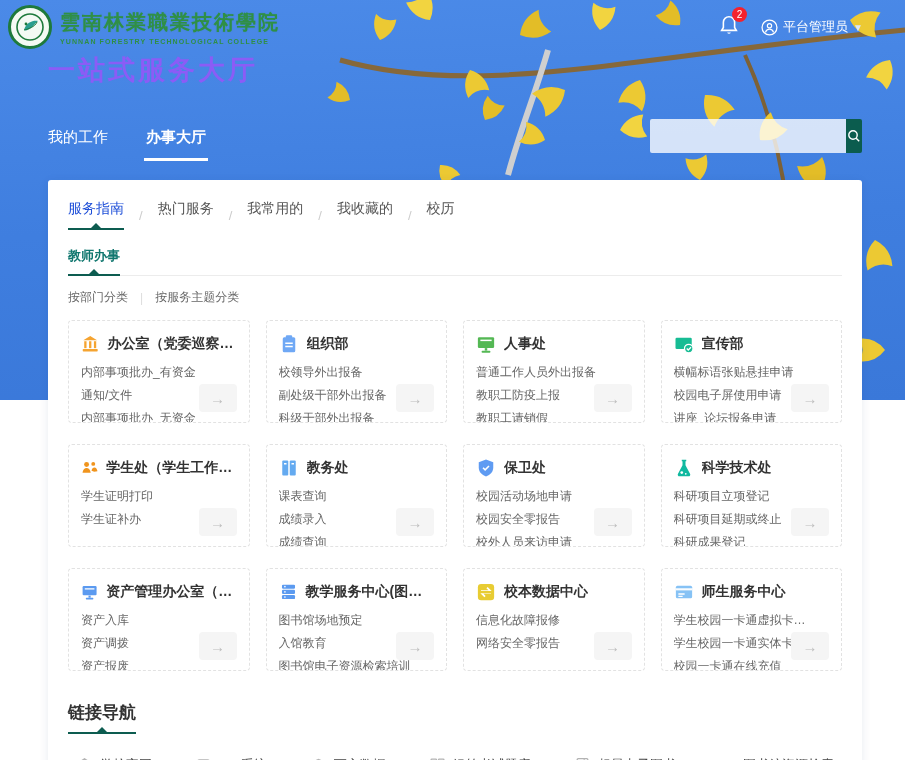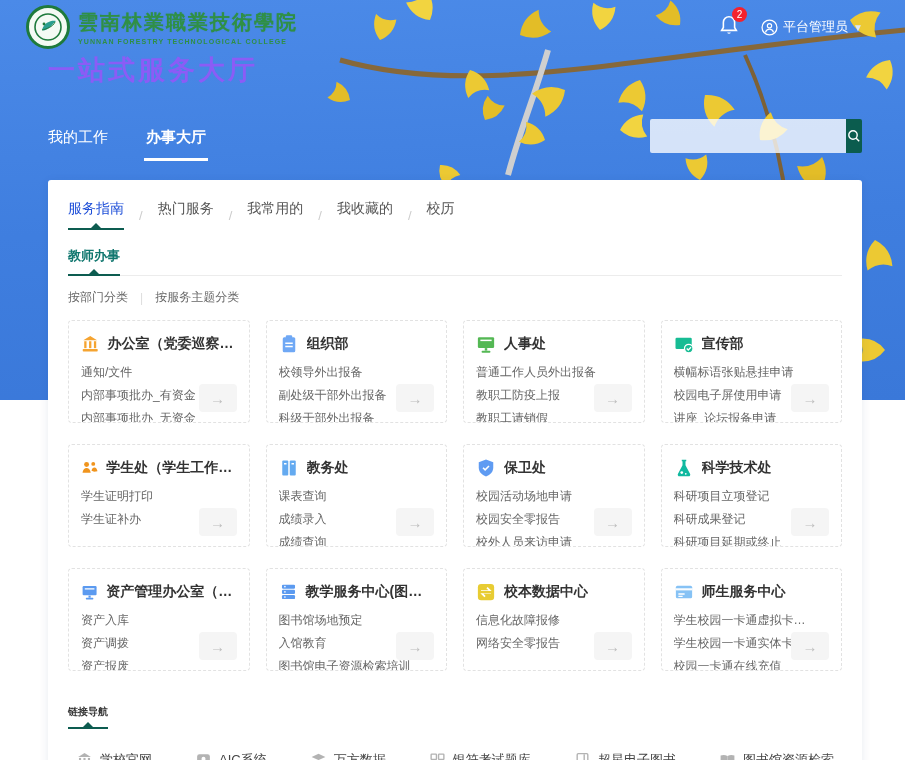--- a/index.html
+++ b/index.html
@@ -7,21 +7,21 @@
   body { font-family:"Liberation Sans","DejaVu Sans",sans-serif; background:#fff; position:relative; overflow:hidden; }
 
   .page { position:relative; width:905px; height:760px; }
 
   
   .sky { position:absolute; top:0; left:0; width:905px; height:400px;
          background:linear-gradient(178deg,#4b8ae8 0%,#3f7edf 55%,#3a78d9 100%); overflow:hidden; }
   .sky svg { position:absolute; top:0; left:0; }
 
   
-  .logo-wrap { position:absolute; top:5px; left:26px; display:flex; align-items:center; z-index:5; }
+  .logo-wrap { position:absolute; top:5px; left:8px; display:flex; align-items:center; z-index:5; }
   .emblem { width:44px; height:44px; border-radius:50%; background:#f4faf4; border:3px solid #1e7a3c;
             display:flex; align-items:center; justify-content:center; }
   .logo-text { margin-left:8px; }
   .logo-cn { font-family:"Liberation Serif","DejaVu Serif",serif; font-weight:bold; font-size:20px;
              color:#2f8f46; letter-spacing:2px; text-shadow:0 0 1px rgba(47,143,70,.5); }
   .logo-en { font-size:7px; color:#2f8f46; letter-spacing:1.1px; font-weight:bold; margin-top:2px; }
 
   .topbar-right { position:absolute; top:14px; right:42px; display:flex; align-items:center; z-index:5; color:#fff; }
   .bell-wrap { position:relative; margin-right:22px; cursor:pointer; }
   .badge { position:absolute; top:-7px; right:-8px; background:#f5222d; color:#fff; font-size:10px;
@@ -76,21 +76,21 @@
   .card-head { display:flex; align-items:center; margin-bottom:7px; }
   .card-title { font-size:14px; font-weight:bold; color:#333; margin-left:8px; white-space:nowrap;
                 overflow:hidden; text-overflow:ellipsis; }
   .card-item { font-size:12px; color:#666; line-height:23px; cursor:pointer; white-space:nowrap;
                overflow:hidden; text-overflow:ellipsis; max-width:135px; }
   .card-arrow { position:absolute; right:12px; bottom:10px; width:38px; height:28px; background:#f5f5f5;
                 border-radius:4px; display:flex; align-items:center; justify-content:center;
                 color:#bdbdbd; font-size:15px; cursor:pointer; }
 
   .links-head { margin-top:30px; }
-  .links-title { display:inline-block; position:relative; font-size:10px; font-weight:bold; color:#333; padding-bottom:10px; }
+  .links-title { display:inline-block; position:relative; font-size:17px; font-weight:bold; color:#333; padding-bottom:10px; }
   .links-title .ul-bar { position:absolute; left:0; right:0; bottom:0; height:2px; background:var(--accent); }
   .links-title .ul-tri { position:absolute; left:50%; margin-left:-5px; bottom:2px; width:0; height:0;
                          border-left:5px solid transparent; border-right:5px solid transparent;
                          border-bottom:5px solid var(--accent); }
 
   .links-row { margin-top:22px; display:flex; justify-content:space-between; padding:0 8px 6px 8px; }
   .link-item { display:flex; align-items:center; font-size:13px; color:#444; cursor:pointer; }
   .link-item .li-icon { color:#b3b3b3; margin-right:7px; display:flex; }
 </style>
 </head>
@@ -262,22 +262,22 @@
           <div class="card-head">
             <svg viewBox="0 0 16 16" width="20" height="20" fill="currentColor" style="color:#f5a431">
               <path d="M8 1 14 4.8H2Z"></path>
               <rect x="2.8" y="5.6" width="2" height="6"></rect>
               <rect x="7" y="5.6" width="2" height="6"></rect>
               <rect x="11.2" y="5.6" width="2" height="6"></rect>
               <rect x="1.5" y="12.4" width="13" height="2" rx="0.6"></rect>
             </svg>
             <span class="card-title">办公室（党委巡察办）</span>
           </div>
+          <div class="card-item">内部事项批办_有资金</div>
           <div class="card-item">通知/文件</div>
-          <div class="card-item">内部事项批办_有资金</div>
           <div class="card-item">内部事项批办_无资金</div>
           <div class="card-arrow">
             <span>→</span>
           </div>
         </div>
         <div class="card">
           <div class="card-head">
             <svg viewBox="0 0 16 16" width="20" height="20" fill="currentColor" style="color:#6fa8f5">
               <rect x="3" y="2.5" width="10" height="12" rx="1.2"></rect>
               <rect x="5.5" y="1" width="5" height="3" rx="0.8"></rect>
@@ -377,22 +377,22 @@
         <div class="card">
           <div class="card-head">
             <svg viewBox="0 0 16 16" width="20" height="20" fill="currentColor" style="color:#10b9a0">
               <path d="M6.2 1.4h3.6v1.1h-.6v3.3l3.7 6.9c.4.9-.2 1.9-1.2 1.9H4.3c-1 0-1.6-1-1.2-1.9l3.7-6.9V2.5h-.6z"></path>
               <circle cx="6.2" cy="11.6" r="1.1" fill="#fff"></circle>
               <circle cx="9.4" cy="12.6" r="0.7" fill="#fff"></circle>
             </svg>
             <span class="card-title">科学技术处</span>
           </div>
           <div class="card-item">科研项目立项登记</div>
+          <div class="card-item">科研项目延期或终止</div>
           <div class="card-item">科研成果登记</div>
-          <div class="card-item">科研项目延期或终止</div>
           <div class="card-arrow">
             <span>→</span>
           </div>
         </div>
         <div class="card">
           <div class="card-head">
             <svg viewBox="0 0 16 16" width="20" height="20" fill="currentColor" style="color:#5b9af0">
               <rect x="1.5" y="2.5" width="13" height="8.6" rx="1"></rect>
               <rect x="7" y="11.3" width="2" height="2"></rect>
               <rect x="4.5" y="13.4" width="7" height="1.5" rx="0.6"></rect>

